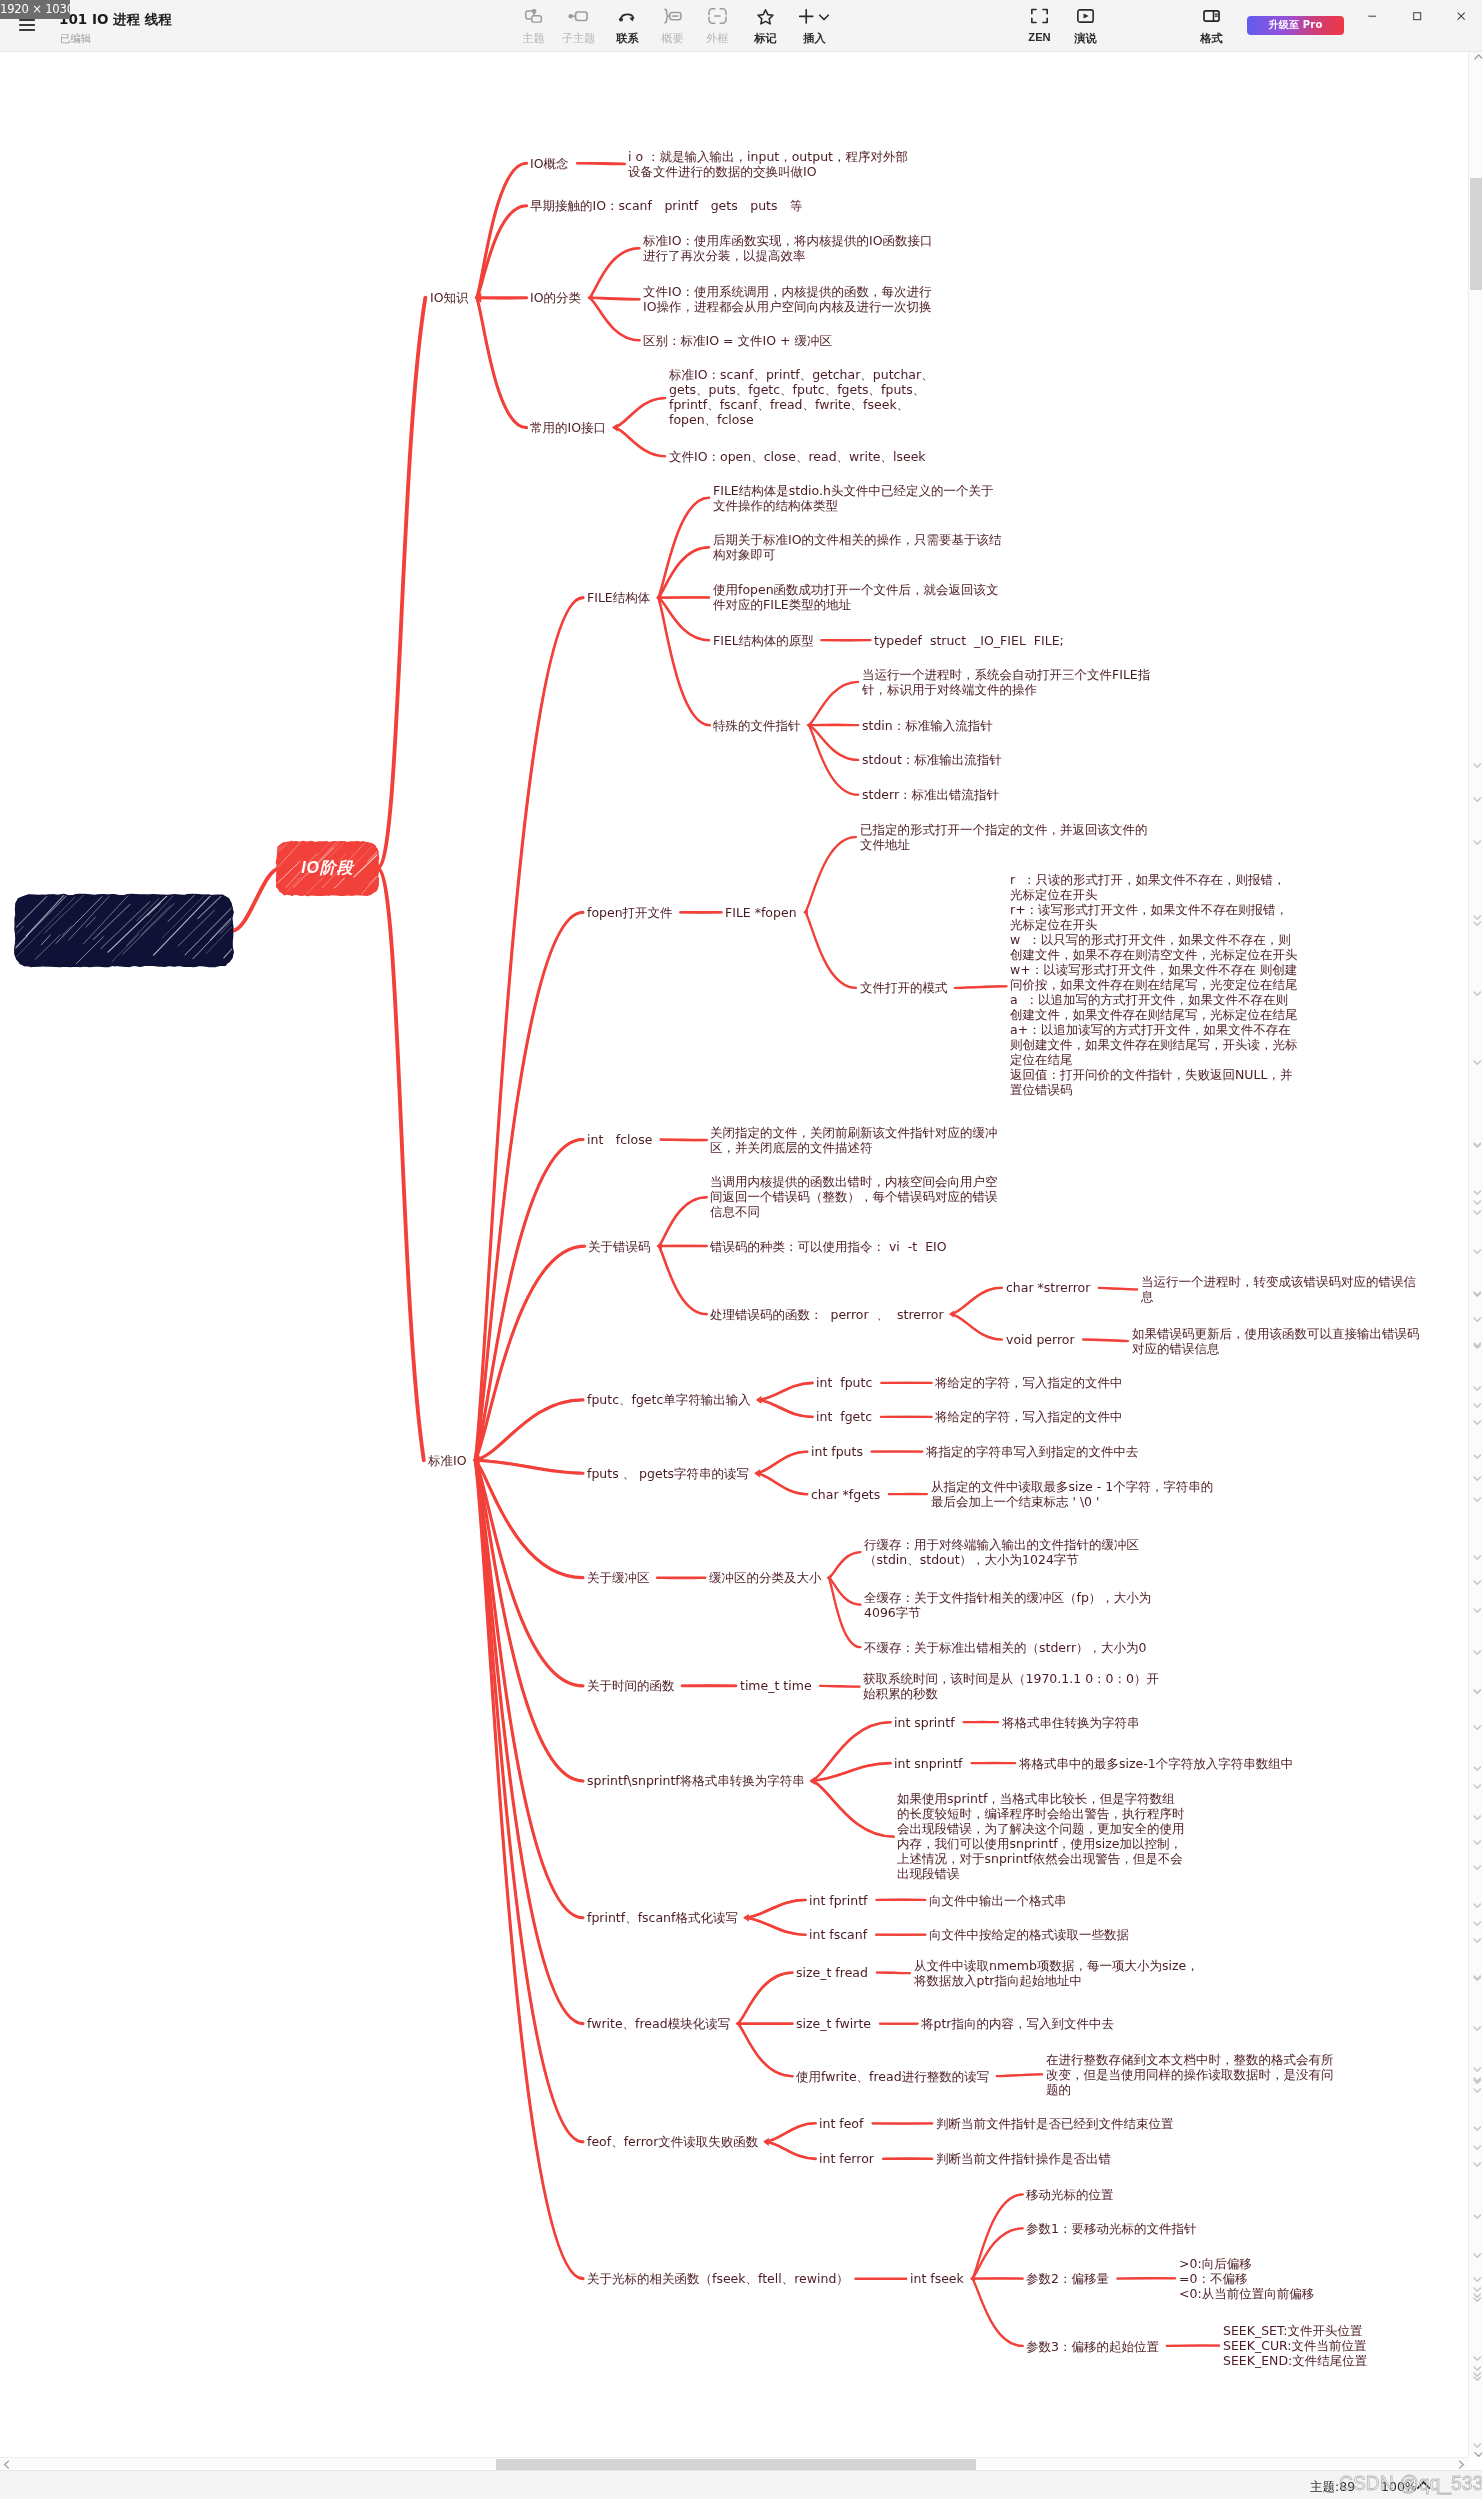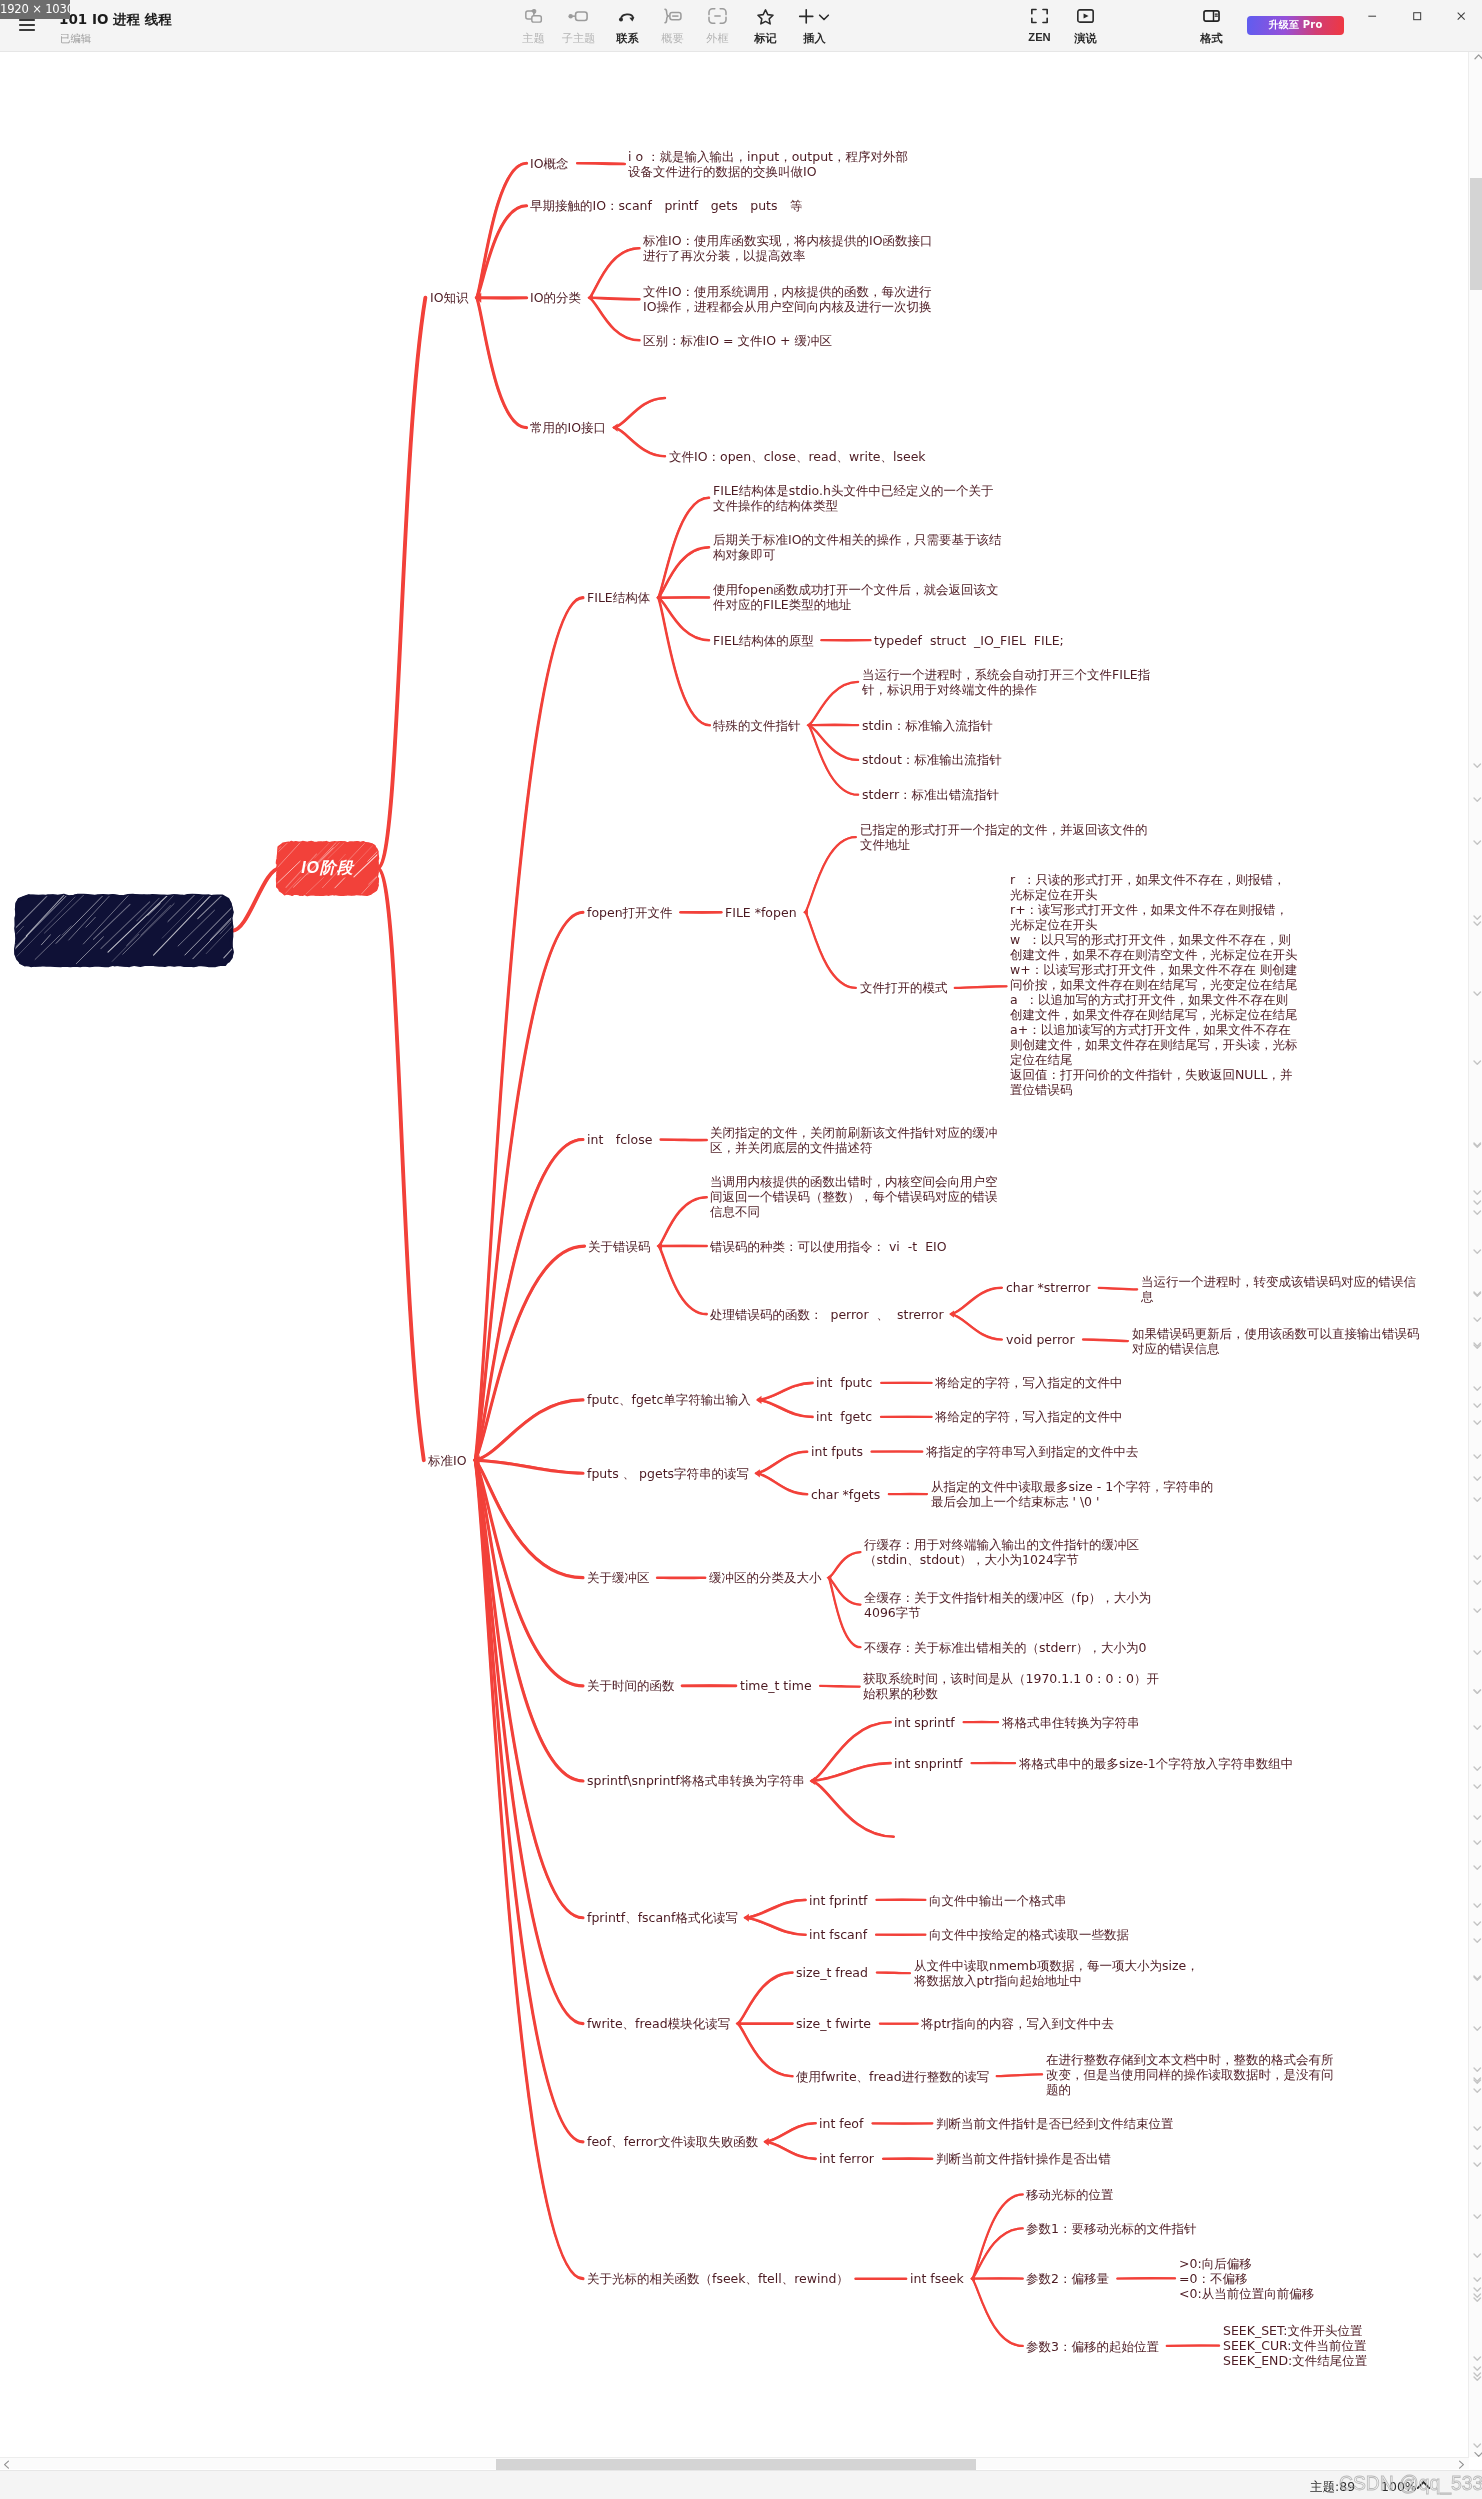--- a/index.html
+++ b/index.html
@@ -487,20 +487,21 @@
       </div>
 <div class="node" style="left:430px;top:238px"><div>IO知识</div></div>
 <div class="node" style="left:530px;top:104px"><div>IO概念</div></div>
 <div class="node" style="left:628px;top:97px"><div>i o ：就是输入输出，input，output，程序对外部</div><div>设备文件进行的数据的交换叫做IO</div></div>
 <div class="node" style="left:530px;top:146px"><div>早期接触的IO：scanf　printf　gets　puts　等</div></div>
 <div class="node" style="left:530px;top:238px"><div>IO的分类</div></div>
 <div class="node" style="left:643px;top:181px"><div>标准IO：使用库函数实现，将内核提供的IO函数接口</div><div>进行了再次分装，以提高效率</div></div>
 <div class="node" style="left:643px;top:232px"><div>文件IO：使用系统调用，内核提供的函数，每次进行</div><div>IO操作，进程都会从用户空间向内核及进行一次切换</div></div>
 <div class="node" style="left:643px;top:281px"><div>区别：标准IO = 文件IO + 缓冲区</div></div>
 <div class="node" style="left:530px;top:368px"><div>常用的IO接口</div></div>
+<div class="node" style="left:669px;top:315px"><div>标准IO：scanf、printf、getchar、putchar、</div><div>gets、puts、fgetc、fputc、fgets、fputs、</div><div>fprintf、fscanf、fread、fwrite、fseek、</div><div>fopen、fclose</div></div>
 <div class="node" style="left:669px;top:397px"><div>文件IO：open、close、read、write、lseek</div></div>
 <div class="node" style="left:428px;top:1401px"><div>标准IO</div></div>
 <div class="node" style="left:587px;top:538px"><div>FILE结构体</div></div>
 <div class="node" style="left:713px;top:431px"><div>FILE结构体是stdio.h头文件中已经定义的一个关于</div><div>文件操作的结构体类型</div></div>
 <div class="node" style="left:713px;top:480px"><div>后期关于标准IO的文件相关的操作，只需要基于该结</div><div>构对象即可</div></div>
 <div class="node" style="left:713px;top:530px"><div>使用fopen函数成功打开一个文件后，就会返回该文</div><div>件对应的FILE类型的地址</div></div>
 <div class="node" style="left:713px;top:581px"><div>FIEL结构体的原型</div></div>
 <div class="node" style="left:874px;top:581px"><div>typedef  struct  _IO_FIEL  FILE;</div></div>
 <div class="node" style="left:713px;top:666px"><div>特殊的文件指针</div></div>
 <div class="node" style="left:862px;top:615px"><div>当运行一个进程时，系统会自动打开三个文件FILE指</div><div>针，标识用于对终端文件的操作</div></div>
@@ -538,20 +539,21 @@
 <div class="node" style="left:864px;top:1538px"><div>全缓存：关于文件指针相关的缓冲区（fp），大小为</div><div>4096字节</div></div>
 <div class="node" style="left:864px;top:1588px"><div>不缓存：关于标准出错相关的（stderr），大小为0</div></div>
 <div class="node" style="left:587px;top:1626px"><div>关于时间的函数</div></div>
 <div class="node" style="left:740px;top:1626px"><div>time_t time</div></div>
 <div class="node" style="left:863px;top:1619px"><div>获取系统时间，该时间是从（1970.1.1 0：0：0）开</div><div>始积累的秒数</div></div>
 <div class="node" style="left:587px;top:1721px"><div>sprintf\snprintf将格式串转换为字符串</div></div>
 <div class="node" style="left:894px;top:1663px"><div>int sprintf</div></div>
 <div class="node" style="left:1002px;top:1663px"><div>将格式串住转换为字符串</div></div>
 <div class="node" style="left:894px;top:1704px"><div>int snprintf</div></div>
 <div class="node" style="left:1019px;top:1704px"><div>将格式串中的最多size-1个字符放入字符串数组中</div></div>
+<div class="node" style="left:897px;top:1739px"><div>如果使用sprintf，当格式串比较长，但是字符数组</div><div>的长度较短时，编译程序时会给出警告，执行程序时</div><div>会出现段错误，为了解决这个问题，更加安全的使用</div><div>内存，我们可以使用snprintf，使用size加以控制，</div><div>上述情况，对于snprintf依然会出现警告，但是不会</div><div>出现段错误</div></div>
 <div class="node" style="left:587px;top:1858px"><div>fprintf、fscanf格式化读写</div></div>
 <div class="node" style="left:809px;top:1841px"><div>int fprintf</div></div>
 <div class="node" style="left:929px;top:1841px"><div>向文件中输出一个格式串</div></div>
 <div class="node" style="left:809px;top:1875px"><div>int fscanf</div></div>
 <div class="node" style="left:929px;top:1875px"><div>向文件中按给定的格式读取一些数据</div></div>
 <div class="node" style="left:587px;top:1964px"><div>fwrite、fread模块化读写</div></div>
 <div class="node" style="left:796px;top:1913px"><div>size_t fread</div></div>
 <div class="node" style="left:914px;top:1906px"><div>从文件中读取nmemb项数据，每一项大小为size，</div><div>将数据放入ptr指向起始地址中</div></div>
 <div class="node" style="left:796px;top:1964px"><div>size_t fwirte</div></div>
 <div class="node" style="left:921px;top:1964px"><div>将ptr指向的内容，写入到文件中去</div></div>

